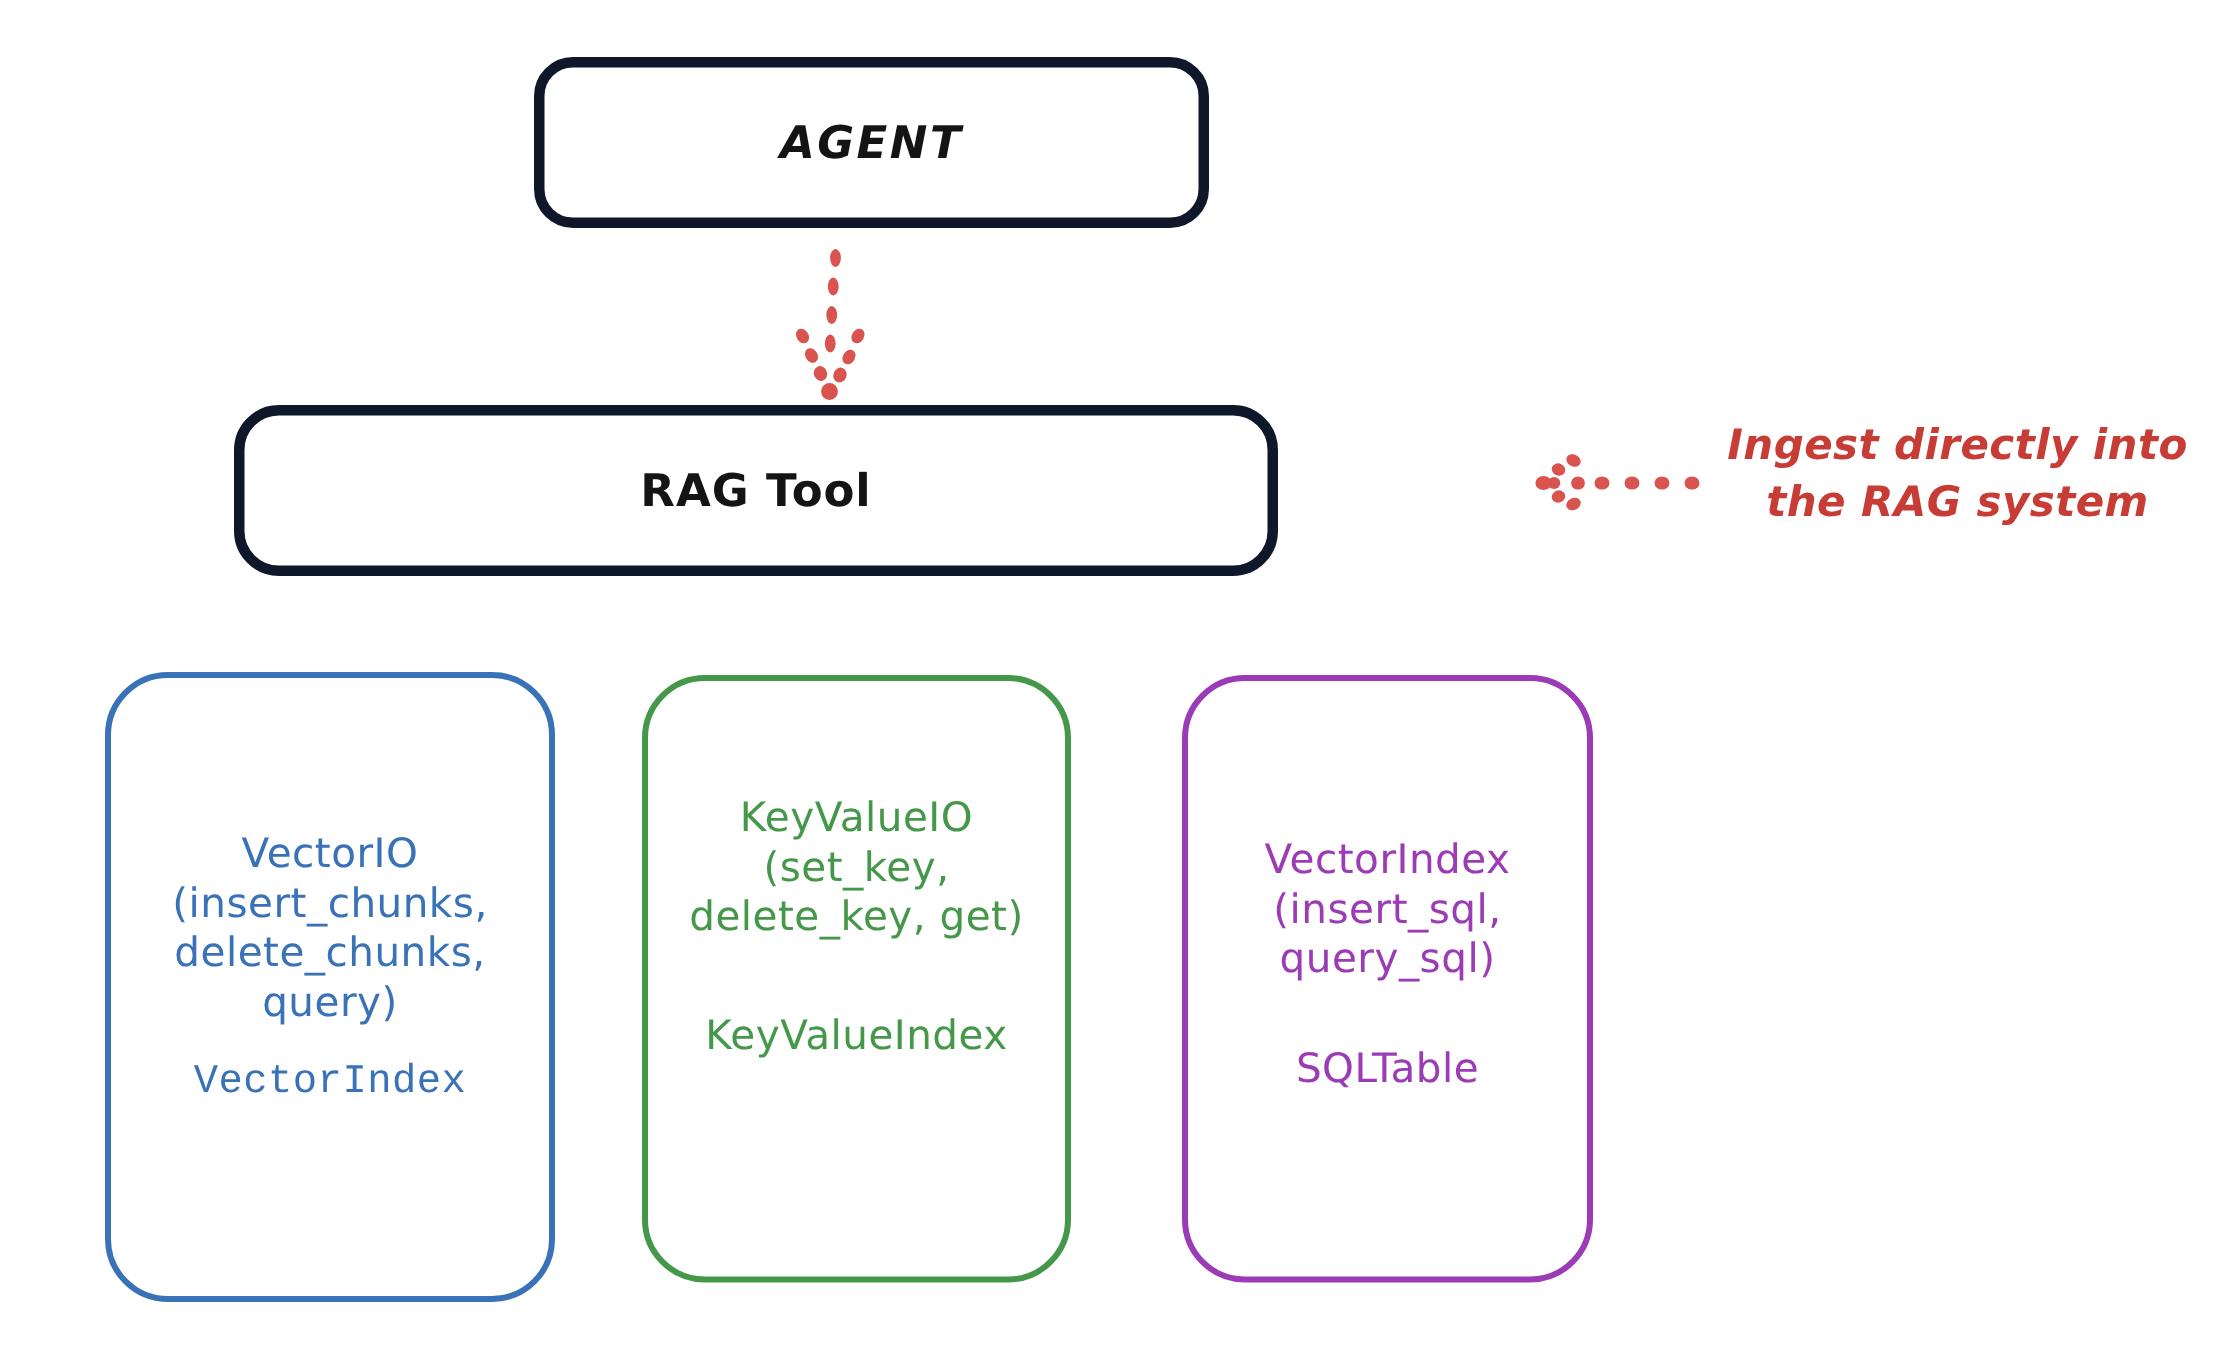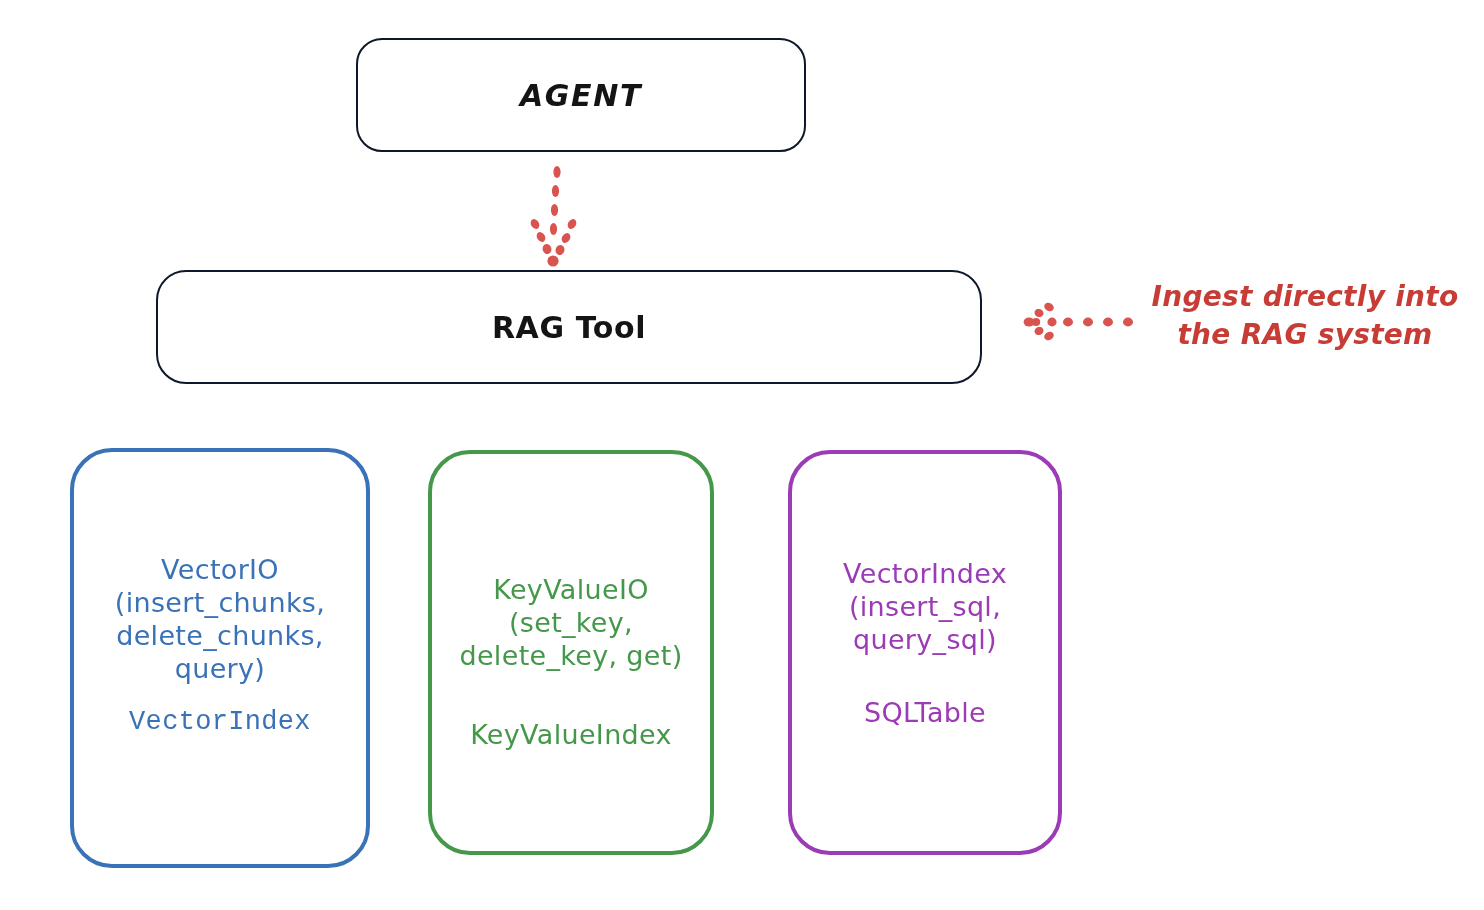--- a/index.html
+++ b/index.html
@@ -28,21 +28,21 @@
     box-sizing: border-box;
     display: flex;
     flex-direction: column;
     align-items: center;
     justify-content: center;
     text-align: center;
   }
 
   
   .node-black {
-    border: 2px solid #0f172a;
+    border: 7px solid #0f172a;
     border-radius: 26px;
     background: transparent;
     color: #141414;
   }
 
   .node-black .node-label {
     font-family: "DejaVu Sans", sans-serif;
     font-style: italic;
     font-weight: 700;
     letter-spacing: 0.055em;
@@ -54,21 +54,21 @@
     width: 450px;
     height: 114px;
   }
   #node-agent .node-label {
     font-size: 30px;
   }
 
   #node-ragtool {
     left: 156px;
     top: 270px;
-    width: 826px;
+    width: 696px;
     height: 114px;
     border-radius: 30px;
   }
   #node-ragtool .node-label {
     font-size: 30px;
     font-style: normal;
     letter-spacing: 0.02em;
   }
 
   
@@ -115,21 +115,21 @@
   #node-vectorio .api-index { margin-top: 20px; font-family: Liberation Mono, monospace; }
 
   #node-keyvalueio {
     left: 428px;
     top: 450px;
     width: 286px;
     height: 405px;
     border-color: #45984a;
     color: #45984a;
   }
-  #node-keyvalueio .api-body { padding-top: 120px; }
+  #node-keyvalueio .api-body { padding-top: 76px; }
   #node-keyvalueio .api-index { margin-top: 46px; }
 
   #node-relationalio {
     left: 788px;
     top: 450px;
     width: 274px;
     height: 405px;
     border-color: #9b3bb5;
     color: #9b3bb5;
   }

